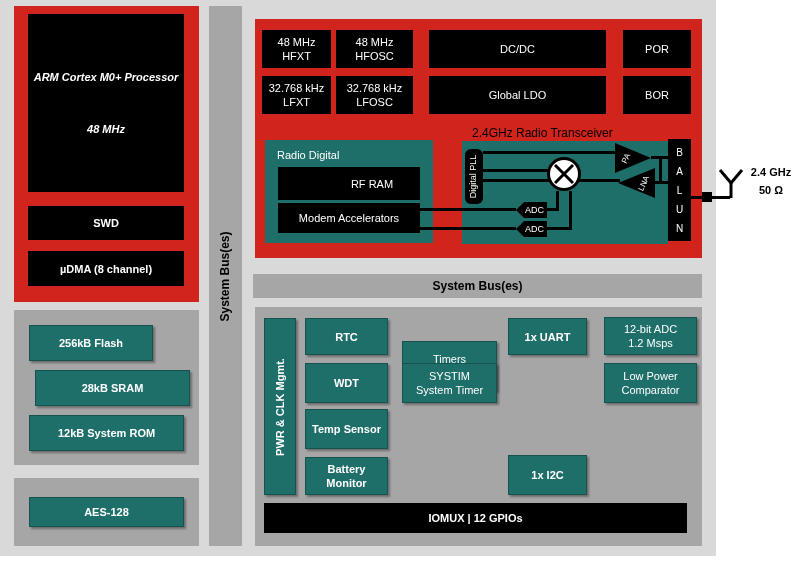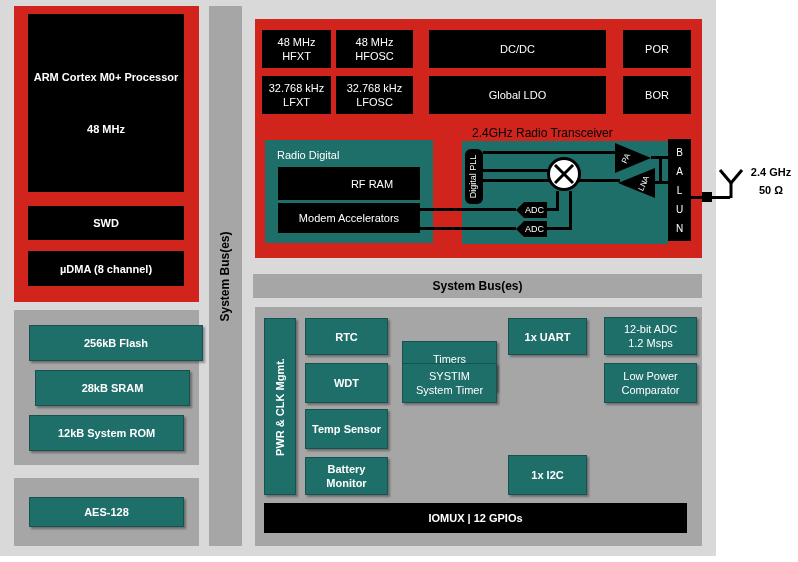--- a/index.html
+++ b/index.html
@@ -20,30 +20,30 @@
   .rot{display:flex;align-items:center;justify-content:center;}
   .rot>span{transform:rotate(-90deg);white-space:nowrap;}
   .tri-text{color:#ffffff;font-size:8px;transform:rotate(-65deg);display:block;}
 </style>
 </head>
 <body>
 
 <div id="canvas">
 
   <div class="abs red" style="left:14px;top:6px;width:185px;height:296px;">
-    <div class="abs black flex" style="left:14px;top:8px;width:156px;height:178px;flex-direction:column;gap:38px;">
+    <div class="abs black flex" style="left:14px;top:8px;width:156px;height:178px;flex-direction:column;gap:38px;font-style:italic;">
       <div class="f11 b">ARM Cortex M0+ Processor</div>
       <div class="f11 b">48 MHz</div>
     </div>
     <div class="abs black flex f11 b" style="left:14px;top:200px;width:156px;height:34px;">SWD</div>
     <div class="abs black flex f11 b" style="left:14px;top:245px;width:156px;height:35px;">µDMA (8 channel)</div>
   </div>
 
   <div class="abs gray" style="left:14px;top:310px;width:185px;height:155px;">
-    <div class="abs teal flex f11 b" style="left:15px;top:15px;width:174px;height:36px;">256kB Flash</div>
+    <div class="abs teal flex f11 b" style="left:15px;top:15px;width:124px;height:36px;">256kB Flash</div>
     <div class="abs teal flex f11 b" style="left:21px;top:60px;width:155px;height:36px;">28kB SRAM</div>
     <div class="abs teal flex f11 b" style="left:15px;top:105px;width:155px;height:36px;">12kB System ROM</div>
   </div>
 
   <div class="abs gray" style="left:14px;top:478px;width:185px;height:68px;">
     <div class="abs teal flex f11 b" style="left:15px;top:19px;width:155px;height:30px;">AES-128</div>
   </div>
 
   <div class="abs gray rot" style="left:209px;top:6px;width:33px;height:540px;">
     <span class="f12 b">System Bus(es)</span>

